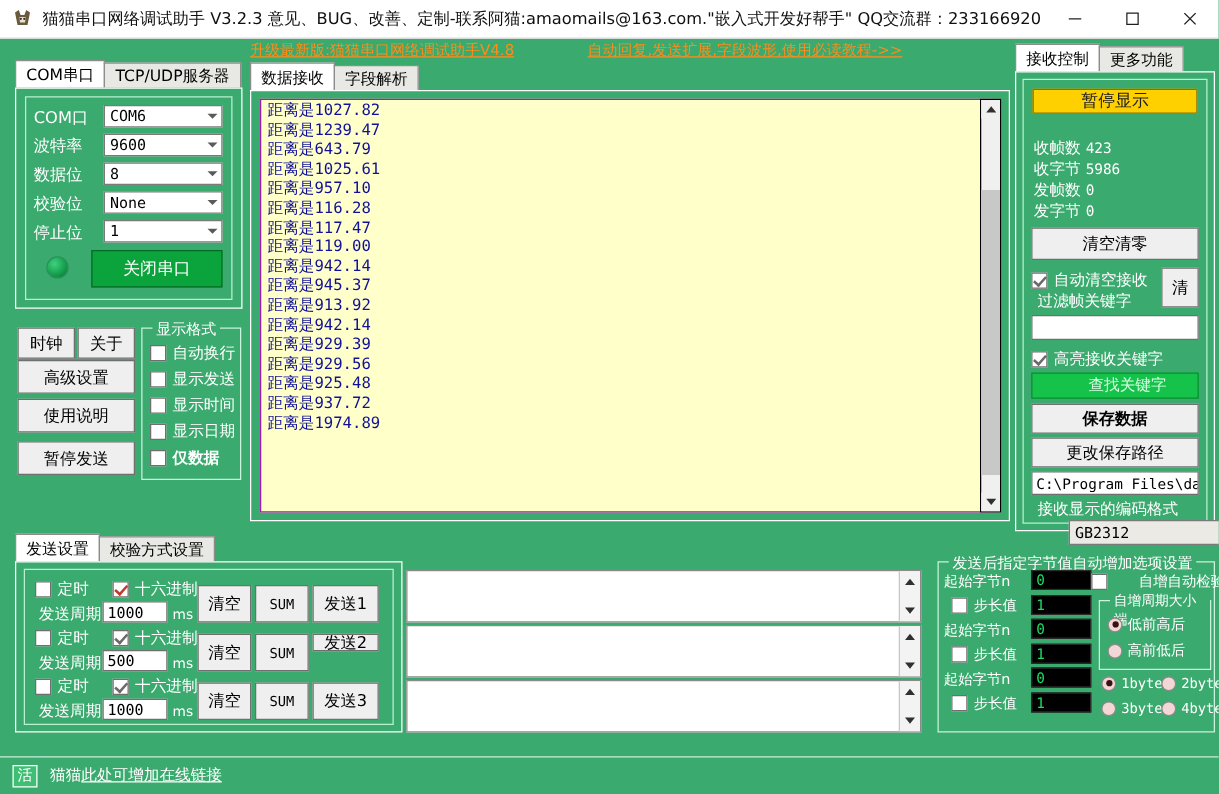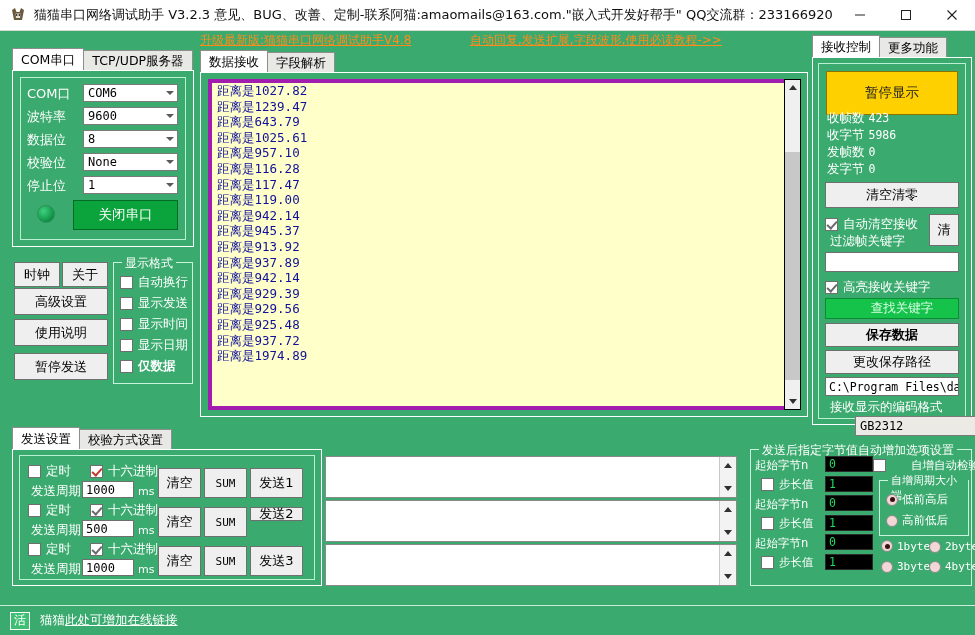--- a/index.html
+++ b/index.html
@@ -106,21 +106,21 @@
   .chk.checked.red::after { border-color:#c03a2b; }
   .chk-lbl { color:#ffffff; font-size:12.5px; margin-left:5px; white-space:nowrap;
              font-family:"DejaVu Sans", sans-serif; }
   .chk-lbl.bold { font-weight:bold; }
 
   
   #center-tabs { left:200px; top:50px; }
   #center-panel { left:200px; top:72px; width:608px; height:345px; }
   .recv-area {
     position:absolute; left:7px; top:6px; width:586px; height:331px;
-    background:#ffffc9; border:4px solid #a21caf; overflow:hidden;
+    background:#ffffc9; border:1px solid #a21caf; overflow:hidden;
   }
   .recv-line {
     color:#10109a; font-size:12.5px; line-height:15.6px; padding-left:5px;
     white-space:nowrap; font-family:"DejaVu Sans Mono", monospace;
   }
   .recv-line .zh { font-family:"DejaVu Sans", sans-serif; }
   .vscroll {
     position:absolute; width:17px; background:#f0f0f0; border:1px solid #000;
   }
   .vscroll .sb-btn {
@@ -345,21 +345,20 @@
           <div class="recv-line"><span class="zh">距离是</span><span>1239.47</span></div>
           <div class="recv-line"><span class="zh">距离是</span><span>643.79</span></div>
           <div class="recv-line"><span class="zh">距离是</span><span>1025.61</span></div>
           <div class="recv-line"><span class="zh">距离是</span><span>957.10</span></div>
           <div class="recv-line"><span class="zh">距离是</span><span>116.28</span></div>
           <div class="recv-line"><span class="zh">距离是</span><span>117.47</span></div>
           <div class="recv-line"><span class="zh">距离是</span><span>119.00</span></div>
           <div class="recv-line"><span class="zh">距离是</span><span>942.14</span></div>
           <div class="recv-line"><span class="zh">距离是</span><span>945.37</span></div>
           <div class="recv-line"><span class="zh">距离是</span><span>913.92</span></div>
-          <div class="recv-line"><span class="zh">距离是</span><span>937.89</span></div>
           <div class="recv-line"><span class="zh">距离是</span><span>942.14</span></div>
           <div class="recv-line"><span class="zh">距离是</span><span>929.39</span></div>
           <div class="recv-line"><span class="zh">距离是</span><span>929.56</span></div>
           <div class="recv-line"><span class="zh">距离是</span><span>925.48</span></div>
           <div class="recv-line"><span class="zh">距离是</span><span>937.72</span></div>
           <div class="recv-line"><span class="zh">距离是</span><span>1974.89</span></div>
         </div>
     </div>
     <div class="vscroll" style="left:583px; top:6px; width:17px; height:331px;">
       <div class="sb-btn up">
@@ -373,21 +372,21 @@
   </div>
 
   <div class="tabstrip" id="right-tabs">
     <div class="tab active">接收控制</div>
     <div class="tab">更多功能</div>
   </div>
 
   <div class="panel-body" id="right-panel">
     <div class="inner-frame" id="right-inner">
 
-      <div class="btn-gold" style="position:absolute; left:7px; top:7px; width:132px; height:44px;">暂停显示</div>
+      <div class="btn-gold" style="position:absolute; left:7px; top:7px; width:132px; height:20px;">暂停显示</div>
 
       <div class="stat-row" style="left:8px; top:46px;">
         <span class="stat-k">收帧数</span>
         <span class="stat-v">423</span>
       </div>
       <div class="stat-row" style="left:8px; top:63px;">
         <span class="stat-k">收字节</span>
         <span class="stat-v">5986</span>
       </div>
       <div class="stat-row" style="left:8px; top:80px;">
@@ -545,21 +544,21 @@
       <div style="position:absolute; left:6px; top:11px; display:flex; align-items:center;">
         <span class="radio sel"></span>
         <span class="rad-lbl">低前高后</span>
       </div>
       <div style="position:absolute; left:6px; top:32px; display:flex; align-items:center;">
         <span class="radio"></span>
         <span class="rad-lbl">高前低后</span>
       </div>
     </div>
 
-    <div style="position:absolute; left:130px; top:90px; display:flex; align-items:flex-start;">
+    <div style="position:absolute; left:130px; top:90px; display:flex; align-items:center;">
       <span class="radio sel"></span>
       <span class="rad-lbl mono">1byte</span>
     </div>
     <div style="position:absolute; left:178px; top:90px; display:flex; align-items:center;">
       <span class="radio"></span>
       <span class="rad-lbl mono">2byte</span>
     </div>
     <div style="position:absolute; left:130px; top:110px; display:flex; align-items:center;">
       <span class="radio"></span>
       <span class="rad-lbl mono">3byte</span>

